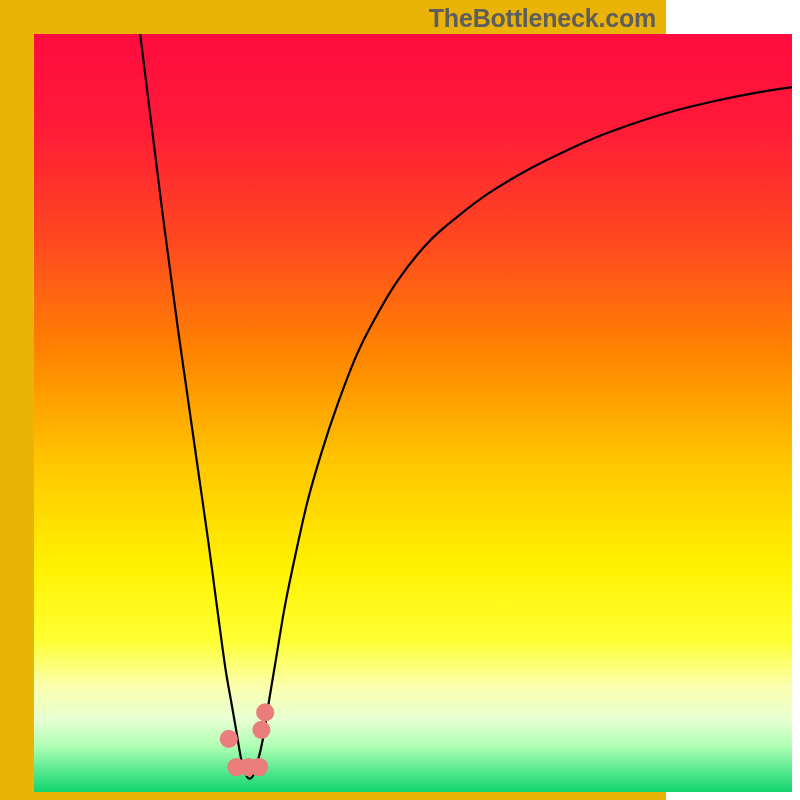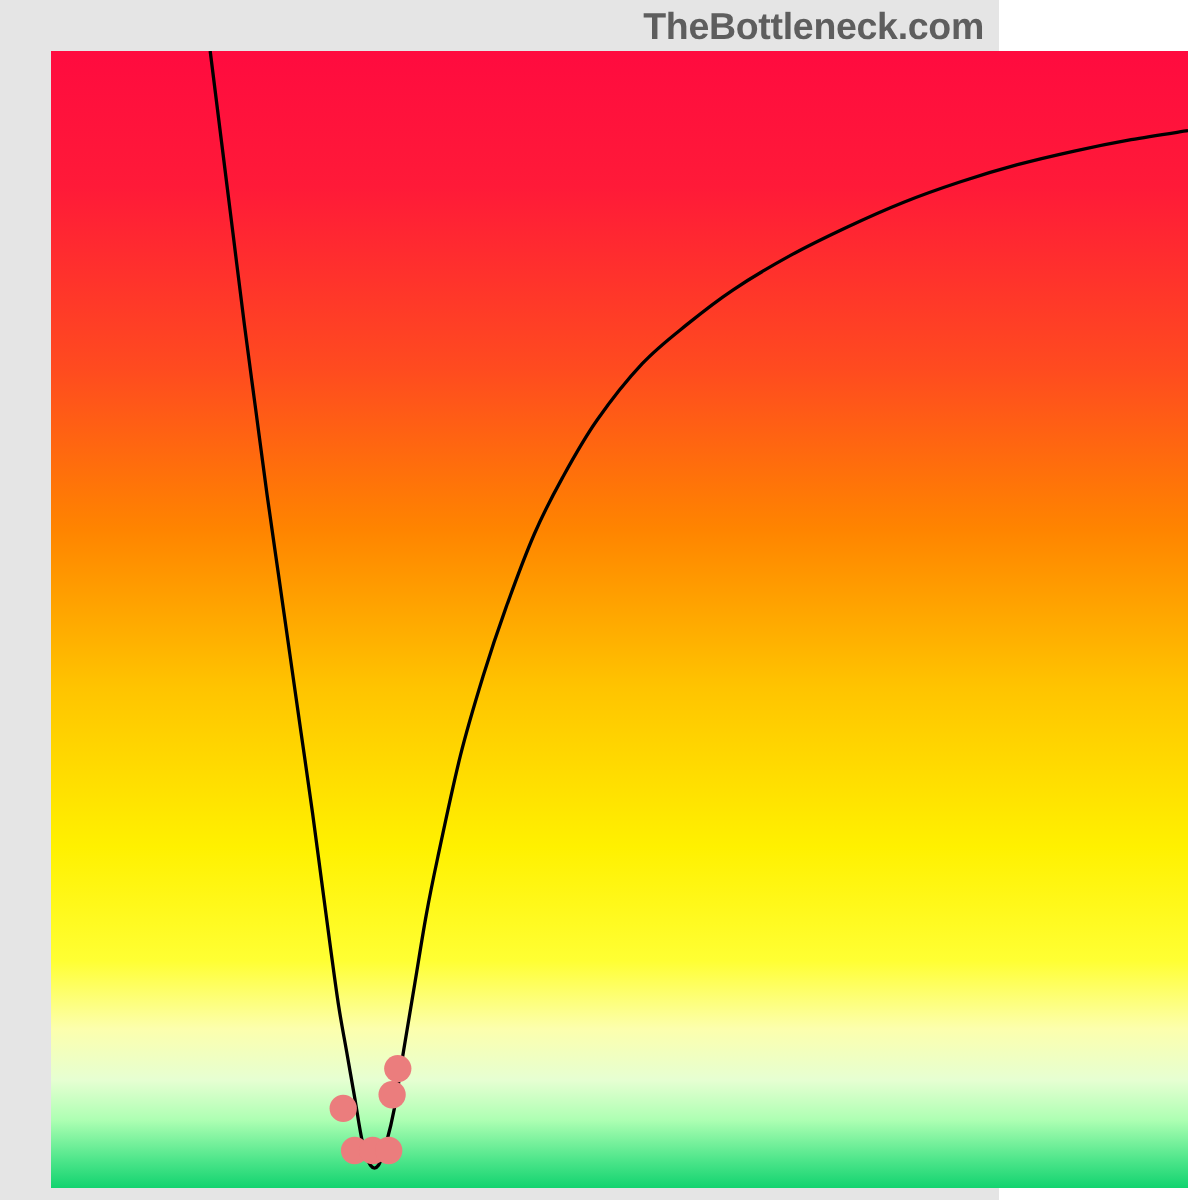--- a/index.html
+++ b/index.html
@@ -8,21 +8,21 @@
     width: 800px;
     height: 800px;
     overflow: hidden;
     background: #fff;
     font-family: Arial, Helvetica, sans-serif;
   }
   .frame {
     position: absolute;
     left: 0; top: 0;
     width: 666px; height: 800px;
-    background: #e5e5e5;
+    background: #eab308;
   }
   .plot {
     position: absolute;
     left: 34px;
     top: 34px;
     width: 758px;
     height: 758px;
     overflow: hidden;
   }
   .watermark {

